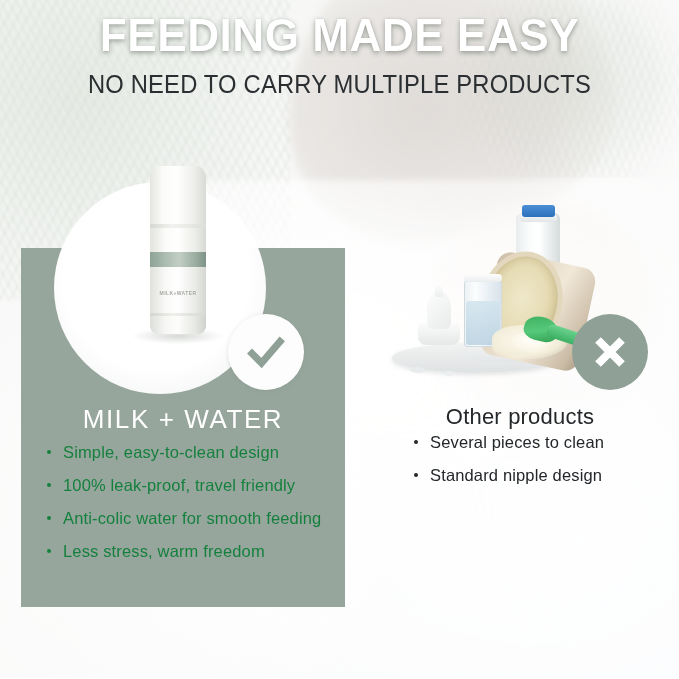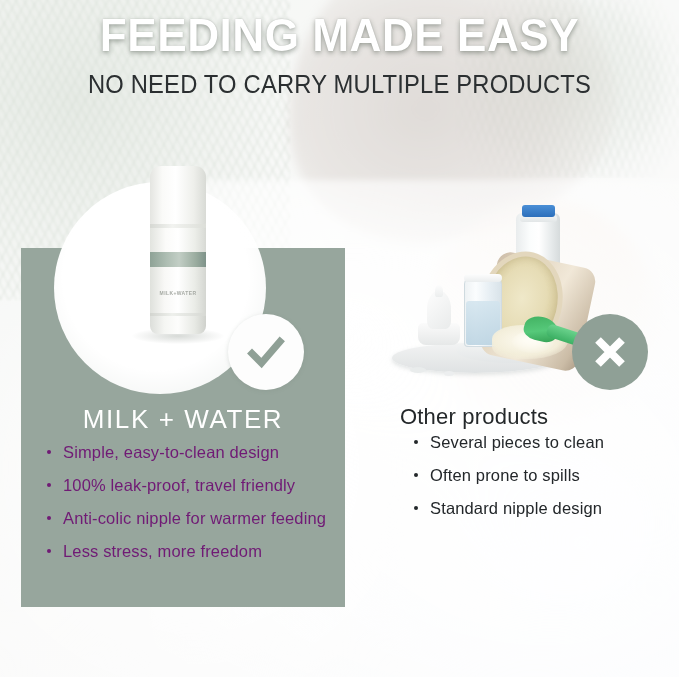--- a/index.html
+++ b/index.html
@@ -170,34 +170,34 @@
   
   .panel-left{
     position:absolute;left:21px;top:248px;width:324px;height:359px;
     background:#97a69d;
   }
   .panel-left-title{
     position:absolute;left:21px;top:404px;width:324px;text-align:center;
     font-size:26px;color:#ffffff;letter-spacing:1.6px;font-weight:normal;
   }
   .panel-right-title{
-    position:absolute;left:400px;top:404px;width:240px;text-align:left;
+    position:absolute;left:400px;top:404px;width:240px;text-align:center;
     font-size:22px;color:#24282a;letter-spacing:.2px;font-weight:normal;
   }
 
   .bullets{position:absolute;list-style:none;margin:0;padding:0;}
   .bullets li{
     position:relative;padding-left:18px;margin:0 0 13px 0;
     font-size:16.5px;line-height:20px;letter-spacing:.15px;white-space:nowrap;
   }
   .bullets li::before{
     content:"";position:absolute;left:2px;top:8px;width:4px;height:4px;border-radius:50%;
     background:currentColor;
   }
-  .bullets-left{left:45px;top:442px;color:#701a75;}
+  .bullets-left{left:45px;top:442px;color:#15803d;}
   .bullets-right{left:412px;top:432px;color:#23272a;}
 
   
   .badge{position:absolute;border-radius:50%;display:flex;align-items:center;justify-content:center;}
   .badge-check{left:228px;top:314px;width:76px;height:76px;background:#fdfdfd;
     box-shadow:0 1px 4px rgba(120,130,125,.22);}
   .badge-cross{left:572px;top:314px;width:76px;height:76px;background:#8fa096;}
 
   
   .footer{
@@ -277,24 +277,23 @@
       <path d="M8 8 L32 32 M32 8 L8 32" fill="none" stroke="#ffffff" stroke-width="8" stroke-linecap="butt"></path>
     </svg>
   </div>
 
   <div class="panel-left-title">MILK + WATER</div>
   <div class="panel-right-title">Other products</div>
 
   <ul class="bullets bullets-left">
     <li>Simple, easy-to-clean design</li>
     <li>100% leak-proof, travel friendly</li>
-    <li>Anti-colic nipple for warmer feeding</li>
-    <li>Less stress, more freedom</li>
+    <li>Anti-colic water for smooth feeding</li>
+    <li>Less stress, warm freedom</li>
   </ul>
 
   <ul class="bullets bullets-right">
     <li>Several pieces to clean</li>
-    <li>Often prone to spills</li>
     <li>Standard nipple design</li>
   </ul>
 
 
 </div>
 
 </body></html>

